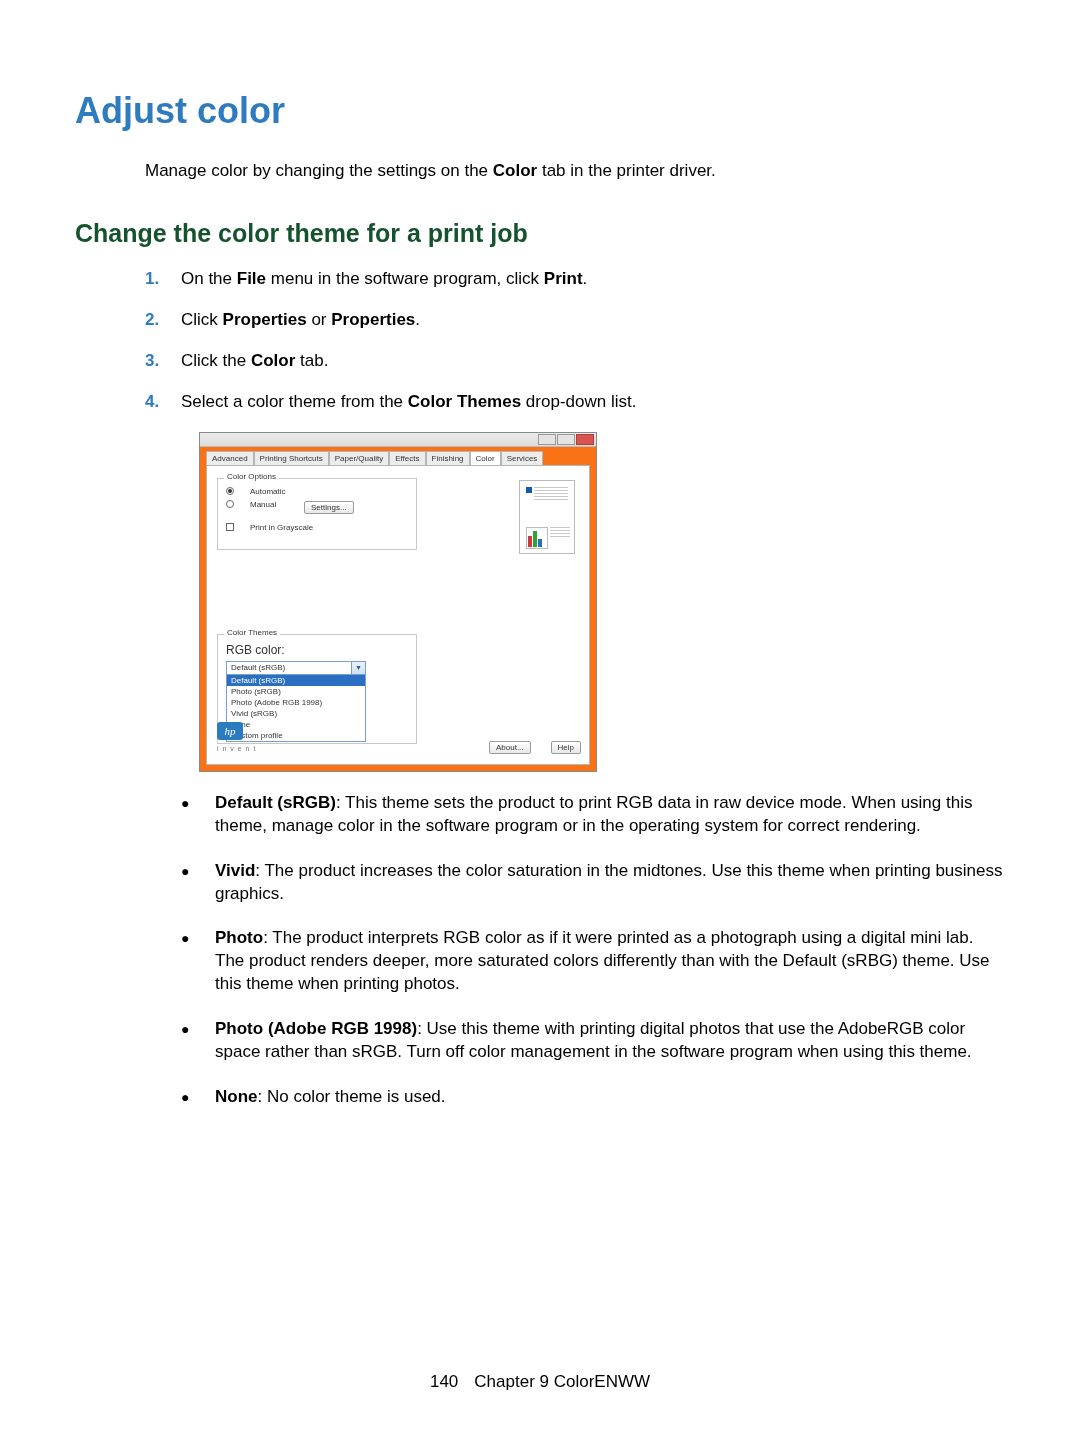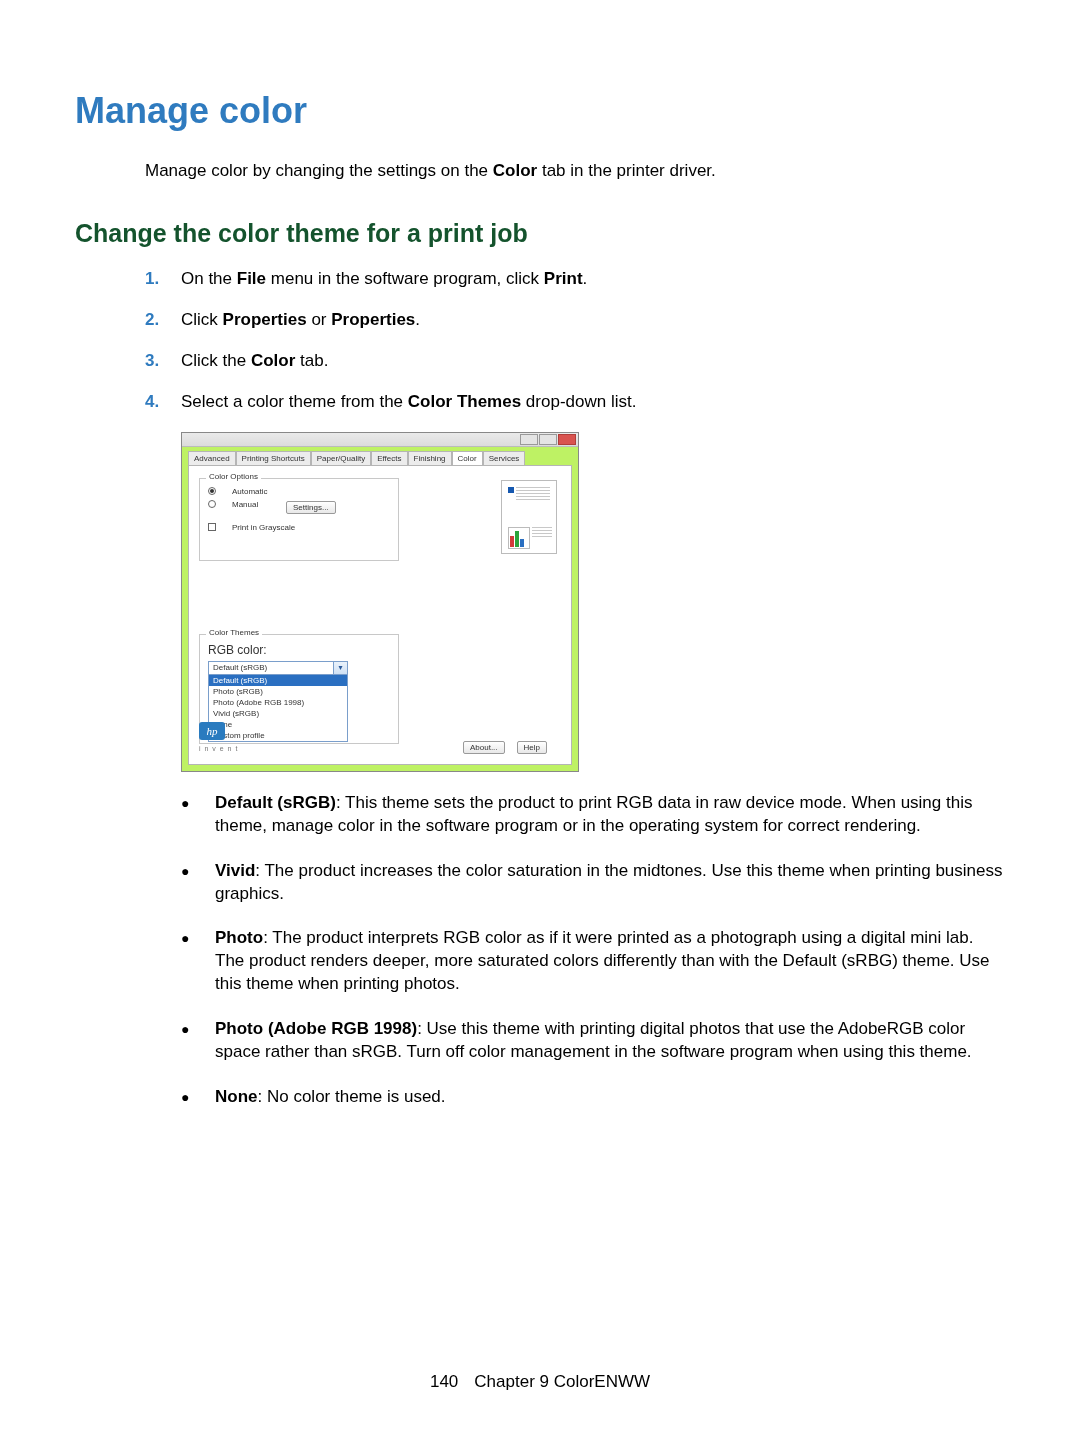--- a/index.html
+++ b/index.html
@@ -51,24 +51,25 @@
 
   
   .dialog-wrap {
     margin-left: 106px;
     margin-top: 8px;
     margin-bottom: 20px;
   }
   .dialog {
     width: 398px;
     border: 1px solid #888;
-    background: #bef264;
+    background: #f97316;
     font-size: 9px;
     color: #333;
     position: relative;
+    margin-left: 18px;
   }
   .titlebar {
     height: 14px;
     background: linear-gradient(#eaeaea, #dcdcdc);
     border-bottom: 1px solid #bbb;
     position: relative;
   }
   .win-btns {
     position: absolute; right: 2px; top: 1px;
     display: flex; gap: 1px;
@@ -105,21 +106,21 @@
     border: 1px solid #c8c8c8;
     padding: 8px 8px 8px 8px;
   }
   .group-title {
     position: absolute;
     top: -7px; left: 6px;
     background: #fff;
     padding: 0 3px;
     font-size: 8px;
   }
-  .g-options { left: 10px; top: 12px; width: 200px; height: 83px; }
+  .g-options { left: 10px; top: 12px; width: 200px; height: 72px; }
   .g-themes  { left: 10px; top: 168px; width: 200px; height: 110px; }
   .radio-row, .chk-row { display:flex; align-items:center; gap:16px; font-size:8px; margin-bottom:4px; }
   .radio { width:8px; height:8px; border:1px solid #666; border-radius:50%; display:inline-block; position:relative; }
   .radio.checked::after { content:""; position:absolute; left:1px; top:1px; width:4px; height:4px; background:#333; border-radius:50%; }
   .chk { width:8px; height:8px; border:1px solid #666; display:inline-block; }
   .btn-su {
     font-size:8px; padding:1px 6px; border:1px solid #9a9a9a;
     background:linear-gradient(#fff,#e8e8e8);
     border-radius:2px;
   }
@@ -151,21 +152,21 @@
   }
   .combo-list div { font-size:8px; padding:0 4px; line-height:11px; }
   .combo-list .hl { background:#2a6fc1; color:#fff; }
 
   .hp-logo {
     position:absolute; left:10px; bottom:24px; width:26px; height:18px;
     background:#2a7bbf; border-radius:3px; color:#fff; font-style:italic;
     font-size:11px; text-align:center; line-height:18px; font-family: Georgia, serif;
   }
   .invent { position:absolute; left:10px; bottom:12px; font-size:7px; color:#777; letter-spacing:1px; }
-  .btn-row-inner { position:absolute; right:24px; bottom:10px; display:flex; gap:12px; }
+  .btn-row-inner { position:absolute; right:8px; bottom:10px; display:flex; gap:20px; }
   .btn-row-outer {
     background:#f0f0f0; border-top:1px solid #ccc;
     display:flex; justify-content:flex-end; gap:6px; padding:4px 8px;
   }
   .btn-ok { border:1px solid #3a7dcf !important; }
 
   ul.bullets {
     list-style: none;
     margin-left: 106px;
   }
@@ -186,21 +187,21 @@
     position: absolute;
     left: 75px; right: 75px; bottom: 45px;
     display: flex; justify-content: center;
     font-size: 17px;
   }
   .footer-left { display:flex; gap: 16px; }
 </style>
 </head>
 <body>
 
-<h1 class="page-title">Manage color</h1>
+<h1 class="page-title">Adjust color</h1>
 
 <p class="intro">
   <span>Manage color by changing the settings on the </span><span class="bold">Color</span><span> tab in the printer driver.</span>
 </p>
 
 <h2 class="section-title">Change the color theme for a print job</h2>
 
 <ol class="steps">
   <li>
     <span class="num">1.</span>

